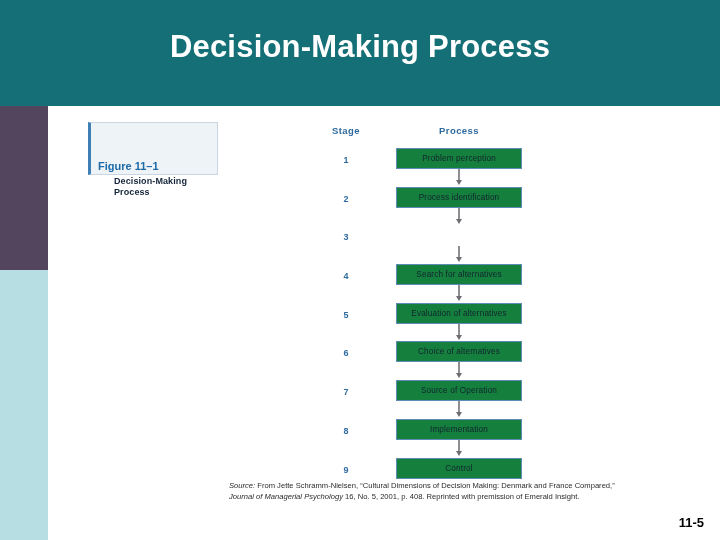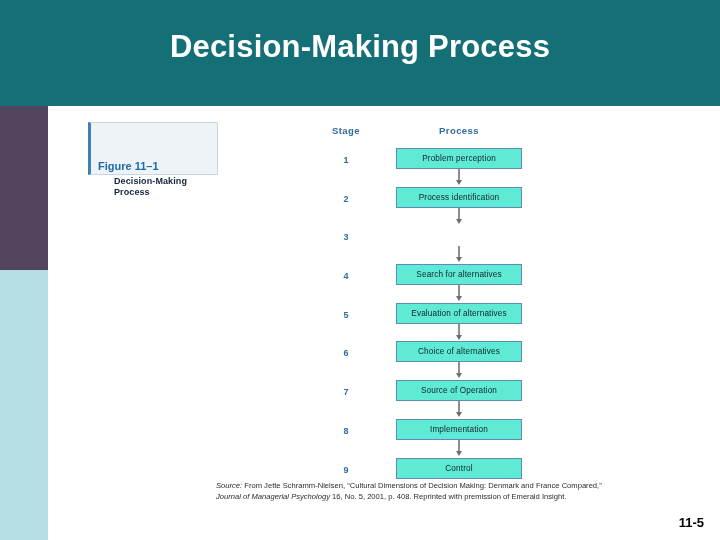--- a/index.html
+++ b/index.html
@@ -117,21 +117,21 @@
     color: #2f6b9e;
     font-size: 9px;
     font-weight: bold;
   }
   .process-box {
     position: absolute;
     left: 348px;
     top: 2px;
     width: 126px;
     height: 21px;
-    background: #5eead4;
+    background: #15803d;
     border: 1px solid #5e8cb5;
     box-sizing: border-box;
     display: flex;
     align-items: center;
     justify-content: center;
     color: #12232f;
     font-size: 8.2px;
     letter-spacing: 0.15px;
     white-space: nowrap;
   }
@@ -158,21 +158,21 @@
   #source-note {
     position: absolute;
     left: 168px;
     top: 375px;
     width: 412px;
     color: #2b2b2b;
     font-size: 7.6px;
     line-height: 10.5px;
     text-align: left;
   }
-  #source-note i { font-style: italic; }
+  #source-note i { font-style: italic; margin-left: 13px; }
 
   
   #page-number {
     position: absolute;
     right: 16px;
     bottom: 10px;
     color: #000000;
     font-size: 13px;
     font-weight: bold;
   }

